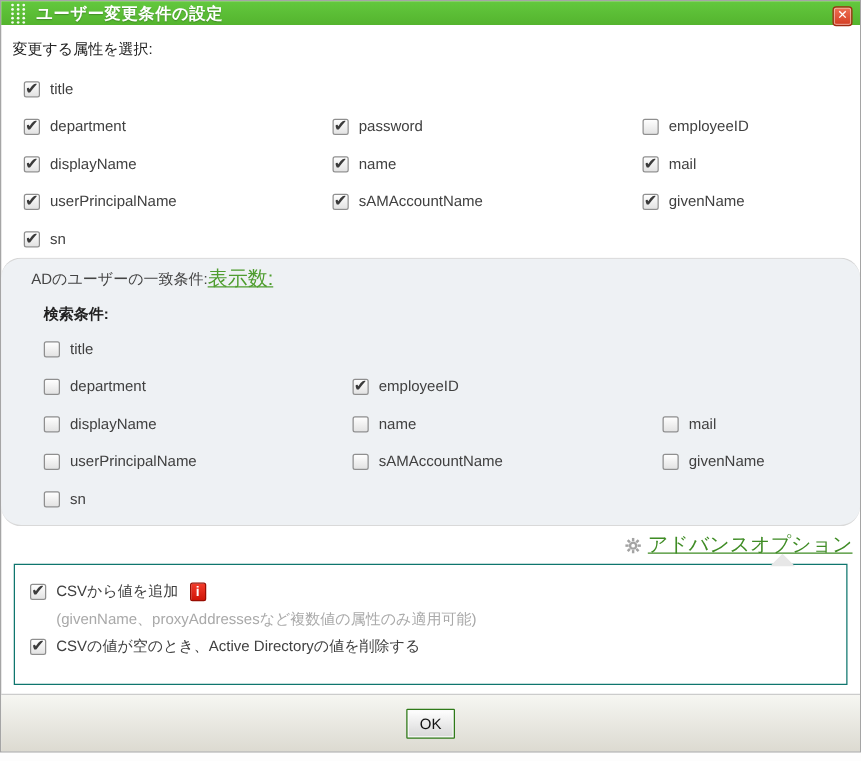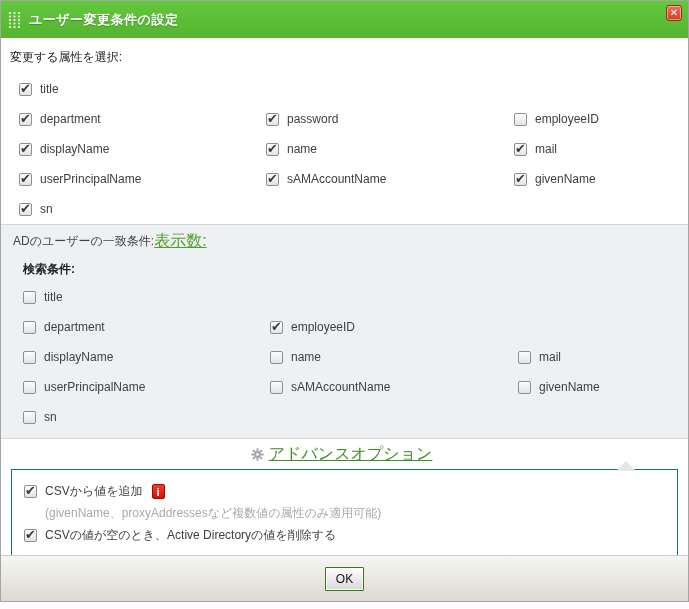--- a/index.html
+++ b/index.html
@@ -1,47 +1,47 @@
 <!DOCTYPE html>
 <html><head>
 <meta charset="utf-8">
 <style>
   * { box-sizing: border-box; margin: 0; padding: 0; }
   html,body { width:689px; height:609px; background:#fdfdfd; font-family:"Liberation Sans","DejaVu Sans",sans-serif; }
   .page { position:relative; width:689px; height:609px; overflow:hidden; }
   .dialog { position:absolute; top:0; left:0; width:689px; height:602px; background:#fff; border:1px solid #a5a5a5; }
 
   
-  .titlebar { height:37px; background:linear-gradient(#63c83e,#54b42e); display:flex; align-items:center; padding:0 6px 0 7px; position:relative; }
+  .titlebar { height:19px; background:linear-gradient(#63c83e,#54b42e); display:flex; align-items:center; padding:0 6px 0 7px; position:relative; }
   .drag-dots { margin-right:8px; display:block; }
   .title-text { color:#fff; font-weight:bold; font-size:13px; letter-spacing:0.5px; text-shadow:0 1px 1px rgba(0,0,0,0.25); }
   .close-btn { position:absolute; right:6px; top:4px; width:16px; height:16px; background:linear-gradient(#ee7257,#d43c21); border:1px solid #9f2910; border-radius:3px; color:#fff; font-weight:bold; font-size:10px; line-height:14px; text-align:center; cursor:pointer; box-shadow:inset 0 0 0 1px rgba(255,255,255,0.45); }
 
   
   .heading { font-weight:normal; font-size:12px; color:#222; padding:11px 0 0 9px; }
   .cbgrid { padding-top:8px; }
   .cbrow { display:flex; align-items:center; height:30px; padding-left:18px; }
   .slot1 { width:247px; display:flex; align-items:center; }
   .slot2 { width:248px; display:flex; align-items:center; }
   .slot3 { flex:1; display:flex; align-items:center; }
   .cb { position:relative; display:inline-block; width:13px; height:13px; border:1px solid #8f8f8f; border-radius:2px; background:linear-gradient(#fefefe,#e3e3e3); cursor:pointer; flex:none; }
   .cb.checked::before { content:"✔"; position:absolute; left:0px; top:-3px; font-size:13px; color:#3b3b3b; }
   .cb-label { margin-left:8px; font-size:12px; color:#404040; }
 
   
-  .match-section { background:#eef1f4; border-top:1px solid #d6d6d6; border-bottom:1px solid #d9d9d9; padding:7px 0 6px 4px; }
+  .match-section { background:#eef1f4; border-top:1px solid #d6d6d6; border-bottom:1px solid #d9d9d9; padding:7px 0 6px 16px;border-radius:16px; }
   .match-head { padding-left:8px; font-size:12px; color:#444; height:18px; display:flex; align-items:center; }
   .green-link { color:#4f9d2f; text-decoration:underline; cursor:pointer; font-size:16px; }
   .search-row { display:flex; align-items:center; padding-left:18px; margin-top:11px; height:16px; }
   .search-label { font-weight:bold; font-size:12px; color:#222; width:129px; flex:none; }
   .search-value { font-size:12px; color:#3a3a3a; }
   .match-section .cbgrid { padding-top:5px; }
 
   
-  .adv-row { height:30px; position:relative; display:flex; align-items:center; justify-content:center; padding-right:6px; }
+  .adv-row { height:30px; position:relative; display:flex; align-items:center; justify-content:flex-end; padding-right:6px; }
   .adv-row .green-link { margin-left:5px; }
   .adv-arrow { position:absolute; right:52px; bottom:-2px; width:0; height:0; border-left:10px solid transparent; border-right:10px solid transparent; border-bottom:10px solid #e7e7e7; }
 
   
   .csv-panel { margin:0 10px; border:1px solid #0f766e; background:#fff; padding:9px 12px 18px 12px; }
   .csv-row { display:flex; align-items:center; height:24px; }
   .info-icon { display:inline-block; width:13px; height:15px; margin-left:9px; background:linear-gradient(#f33b2b,#cf1507); border:1px solid #990d02; border-radius:2px; color:#fff; font-weight:bold; font-size:11px; line-height:14px; text-align:center; }
   .csv-note { padding-left:21px; font-size:12px; color:#a9a9a9; height:20px; display:flex; align-items:center; }
 
   

